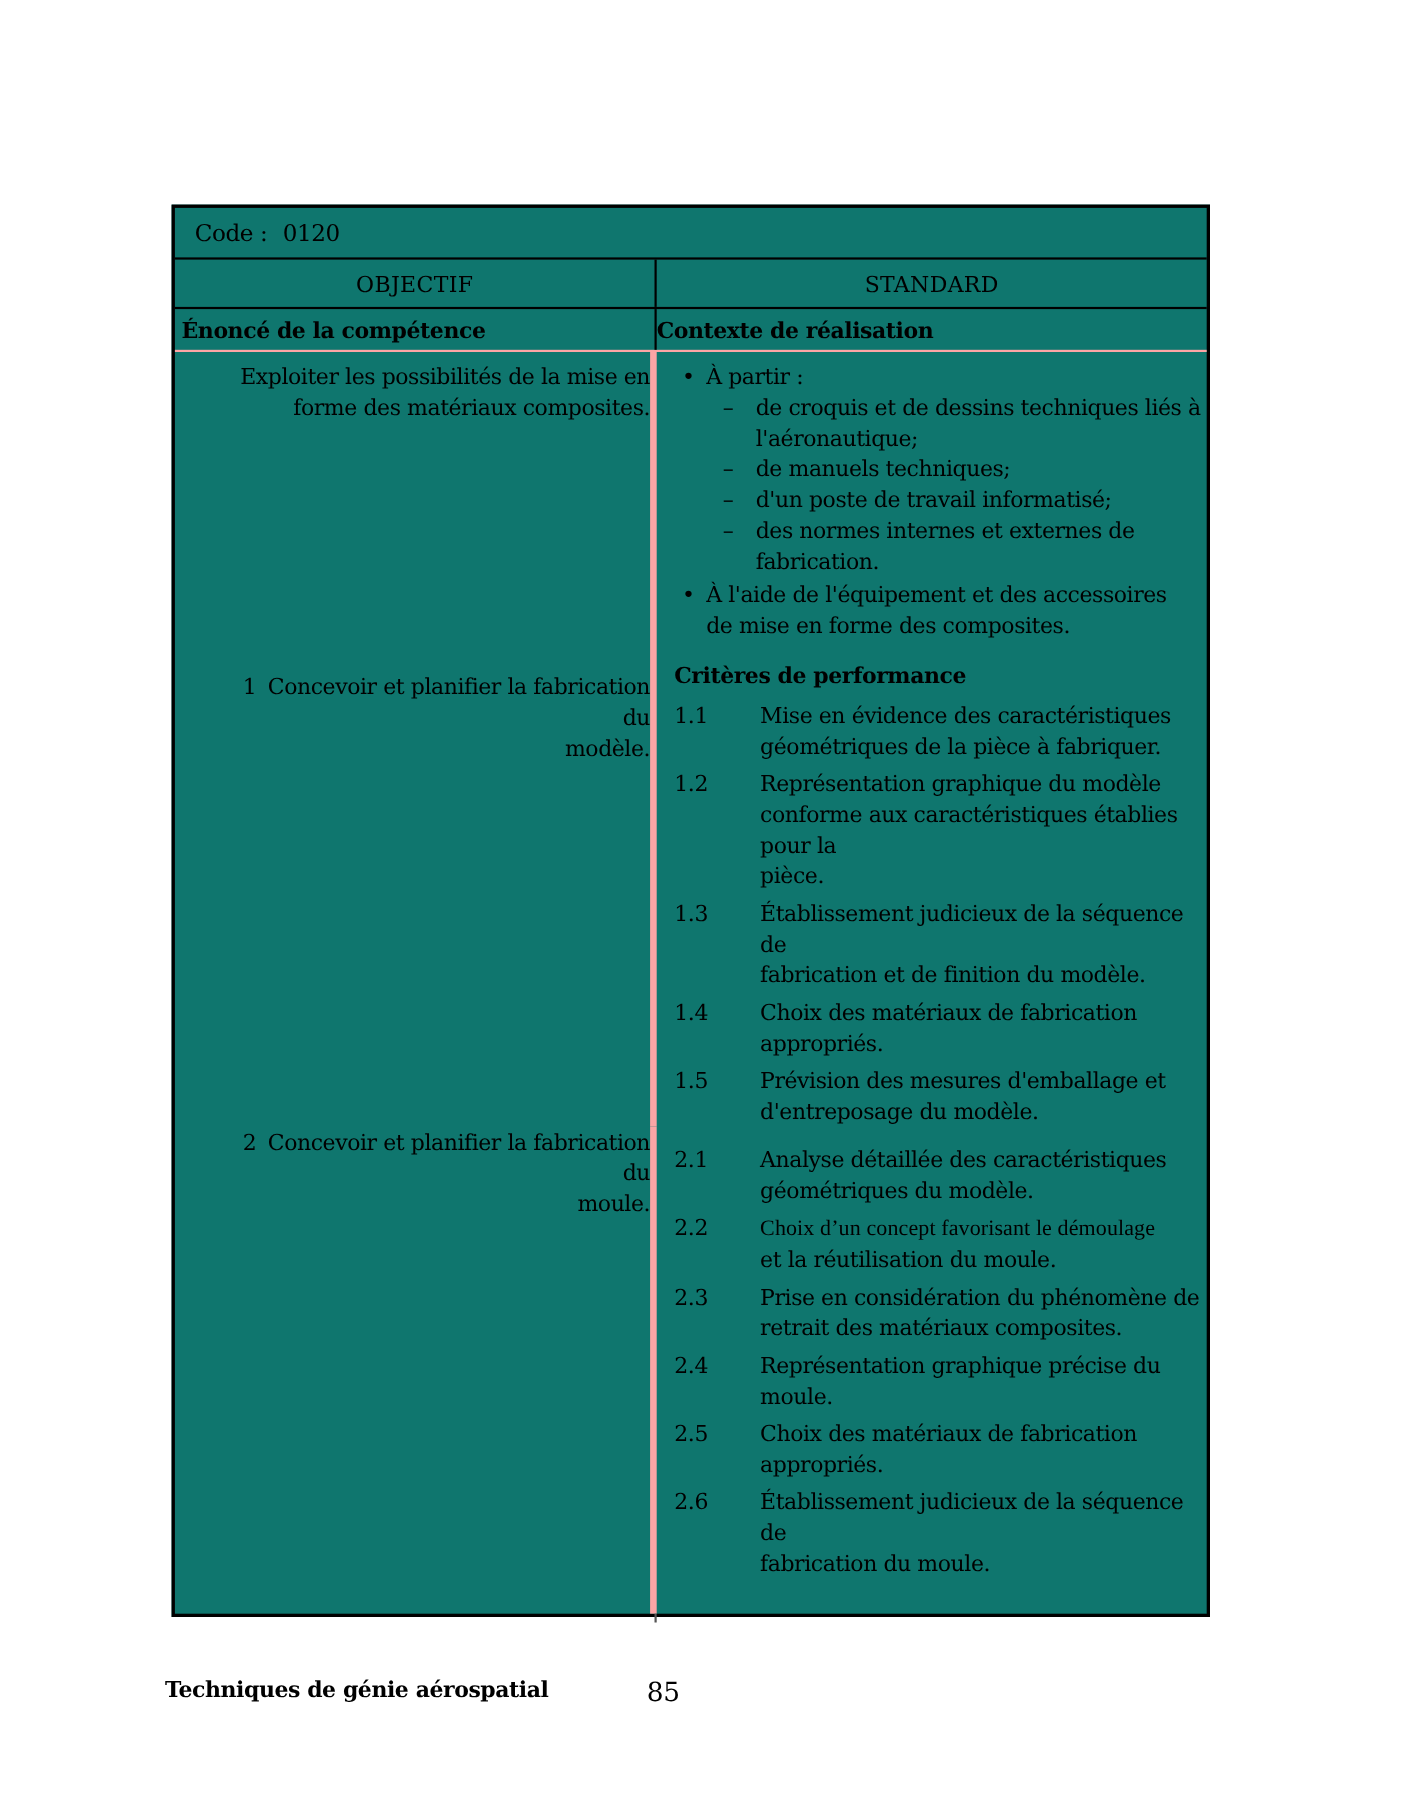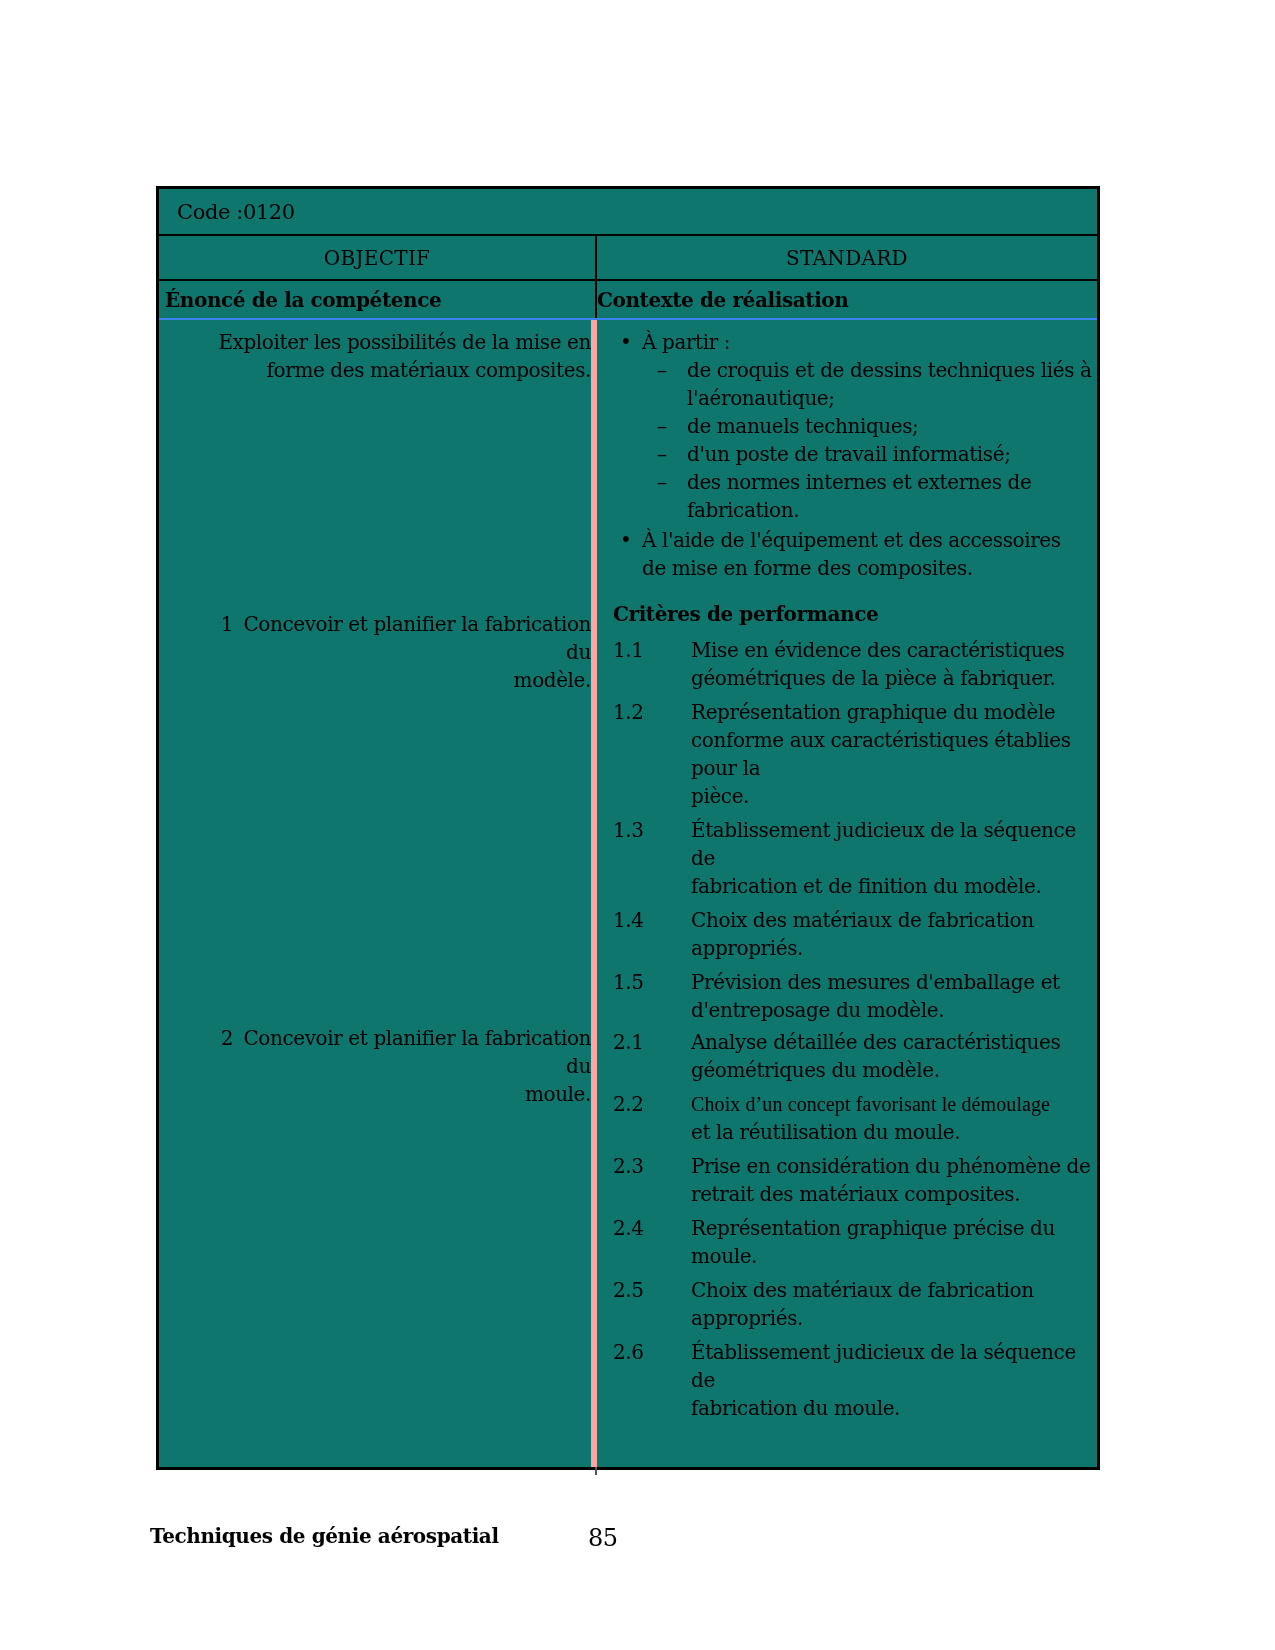--- a/index.html
+++ b/index.html
@@ -32,32 +32,32 @@
     background: #0f766e;
   }
   .code-row {
     height: 45px;
     border-bottom: 2px solid #000000;
     display: flex;
     align-items: center;
     padding-left: 18px;
     font-size: 21px;
   }
-  .code-value { }
+  .code-value { margin-left: 14px; }
   .hdr-row {
     display: grid;
     grid-template-columns: 438px 1fr;
     height: 43px;
     border-bottom: 2px solid #000000;
   }
   .subhdr-row {
     display: grid;
     grid-template-columns: 438px 1fr;
     height: 37px;
-    border-bottom: 2px solid #3b82f6;
+    border-bottom: 2px solid #fca5a5;
     font-weight: bold;
   }
   .cell-l {
     border-right: 2px solid #000000;
     box-sizing: border-box;
   }
   .hdr-cell {
     display: flex;
     align-items: center;
     justify-content: center;
@@ -92,21 +92,21 @@
   .dash-row { display: flex; line-height: 28px; }
   .dash-glyph { width: 30px; flex: none; }
   .bullet2 { margin-top: 2px; }
 
   .col-heading { font-weight: bold; font-size: 20px; line-height: 28px; }
 
   .elem-item { display: flex; line-height: 28px; margin-left: 30px; margin-top: 10px; }
   .elem-num { width: 26px; flex: none; }
 
   .crit-group { margin-top: 8px; }
-  .crit-group2 { margin-top: 4px; }
+  .crit-group2 { margin-top: 16px; }
   .crit-item { display: flex; line-height: 28px; margin-top: 6px; gap: 24px; }
   .crit-num { width: 54px; flex: none; }
   .alt-font { font-family: "Liberation Serif", serif; letter-spacing: 0.1px; }
 
   .divider-tick {
     position: absolute;
     left: 595px;
     top: 1467px;
     width: 2px;
     height: 8px;

